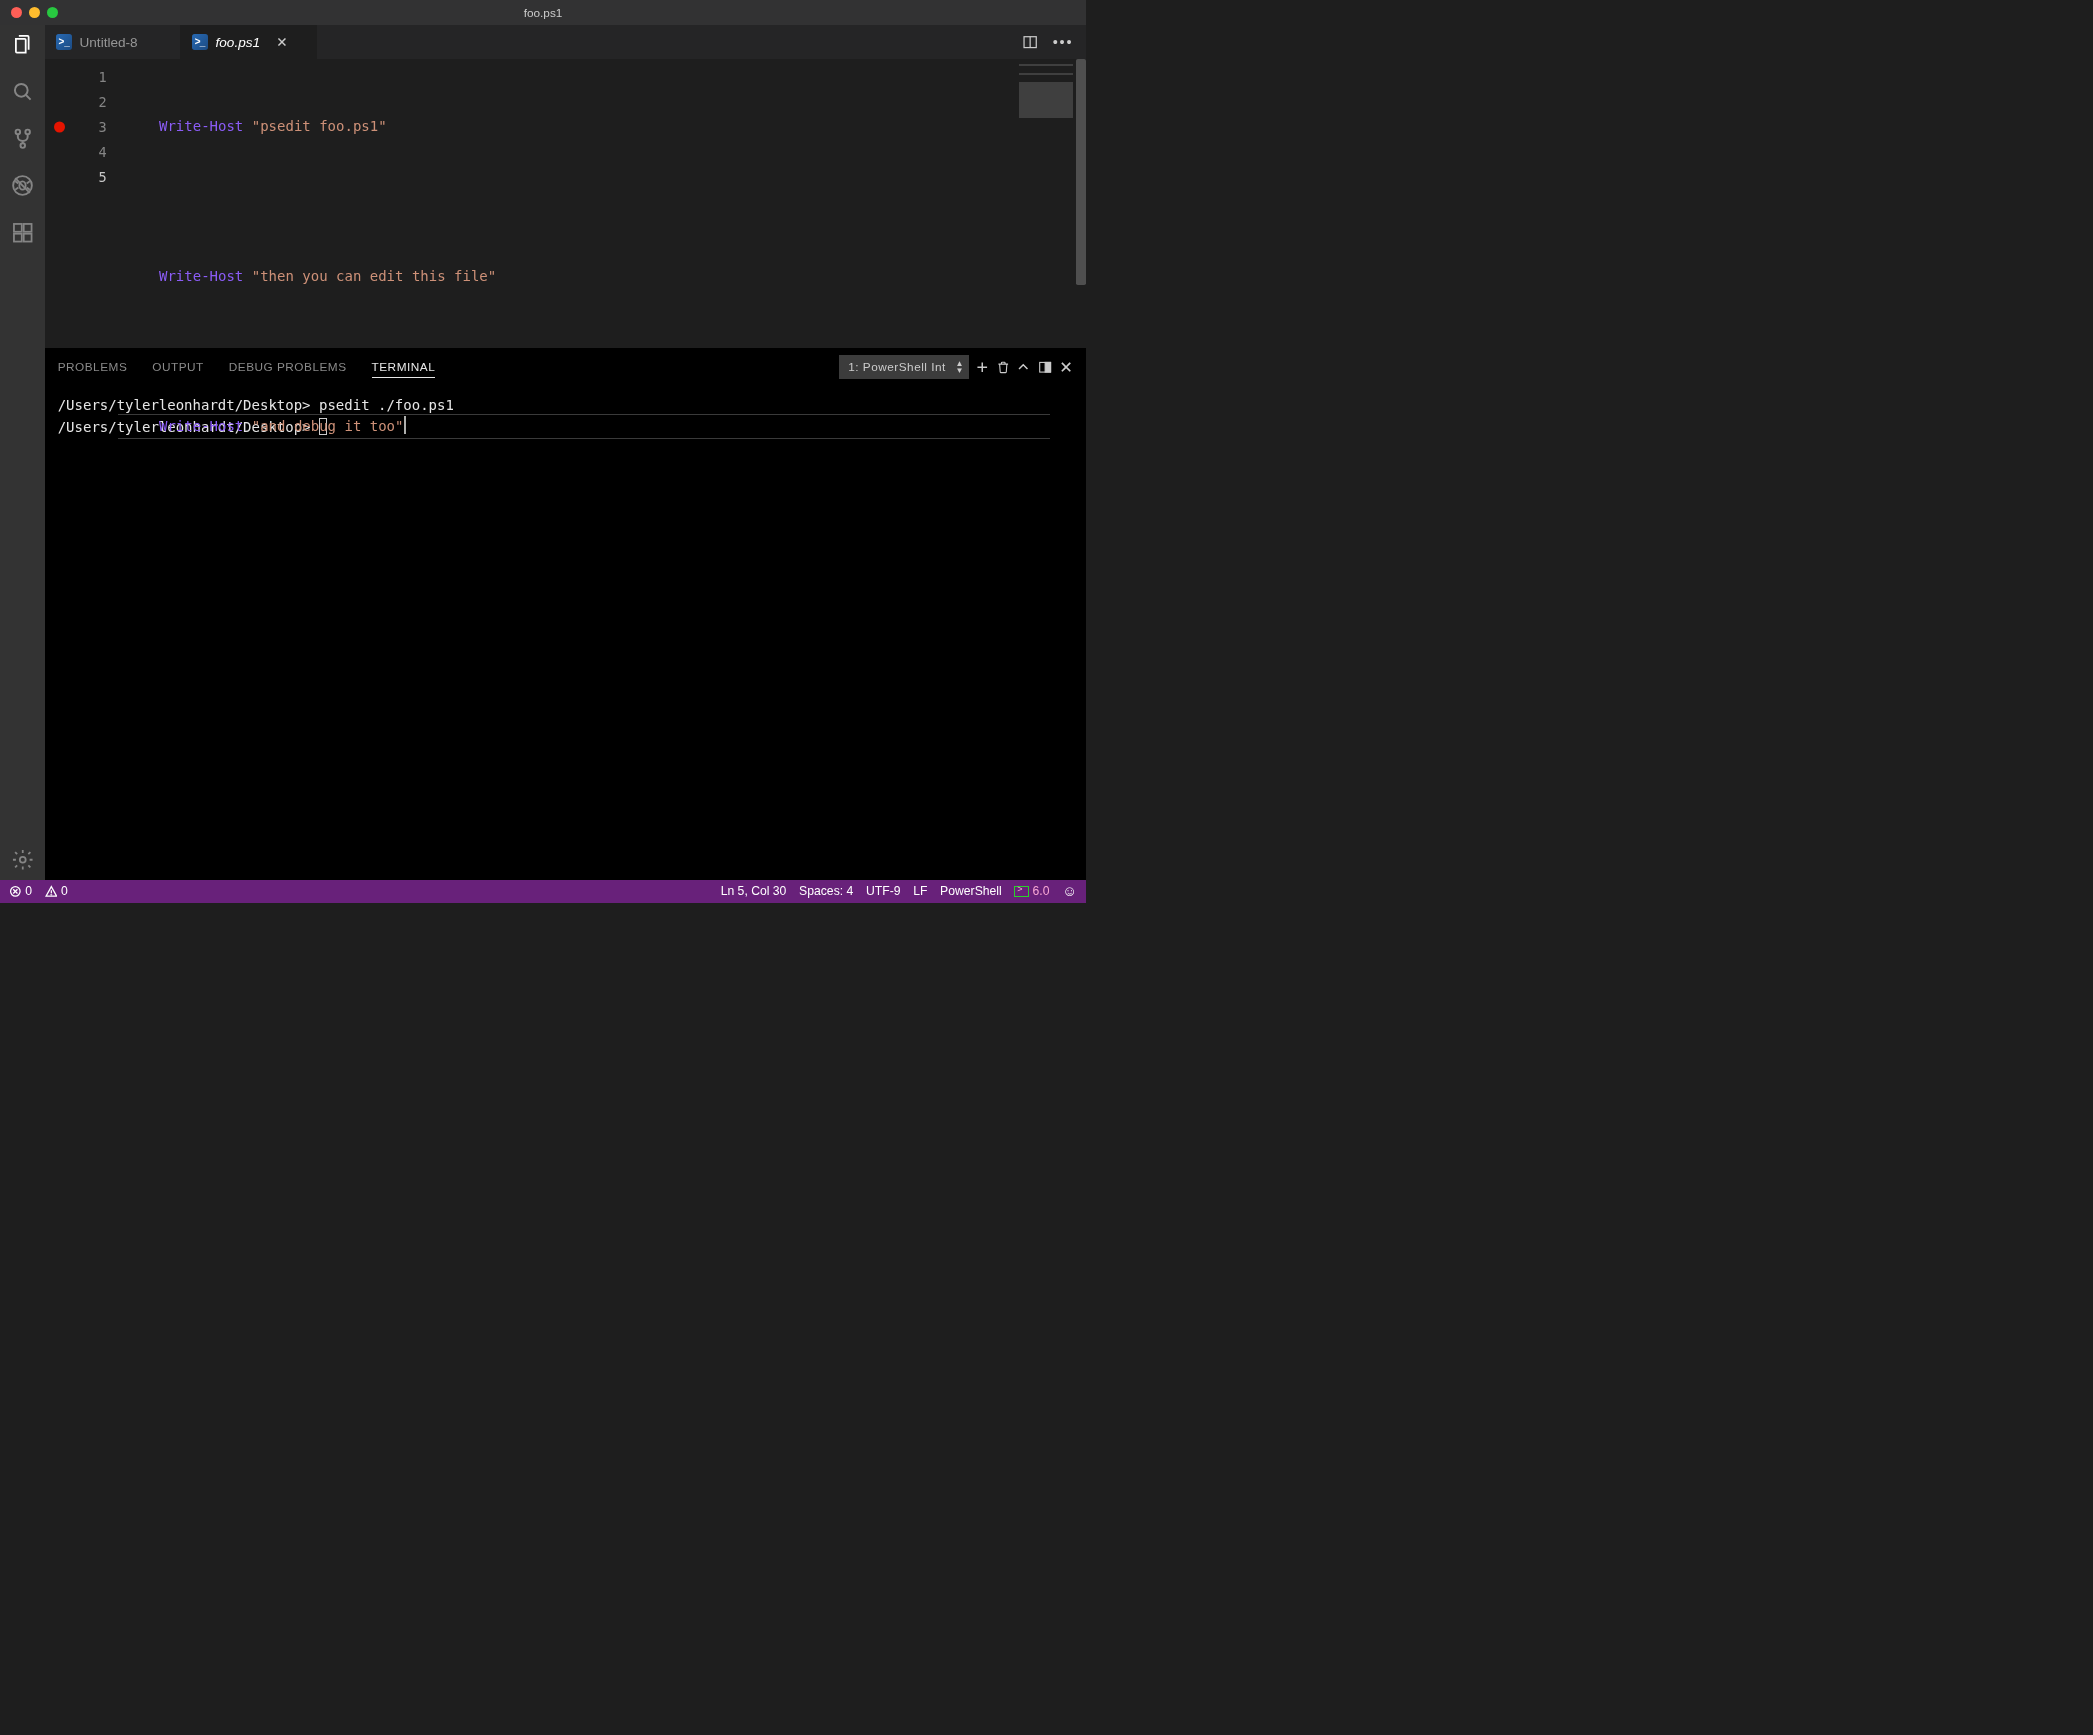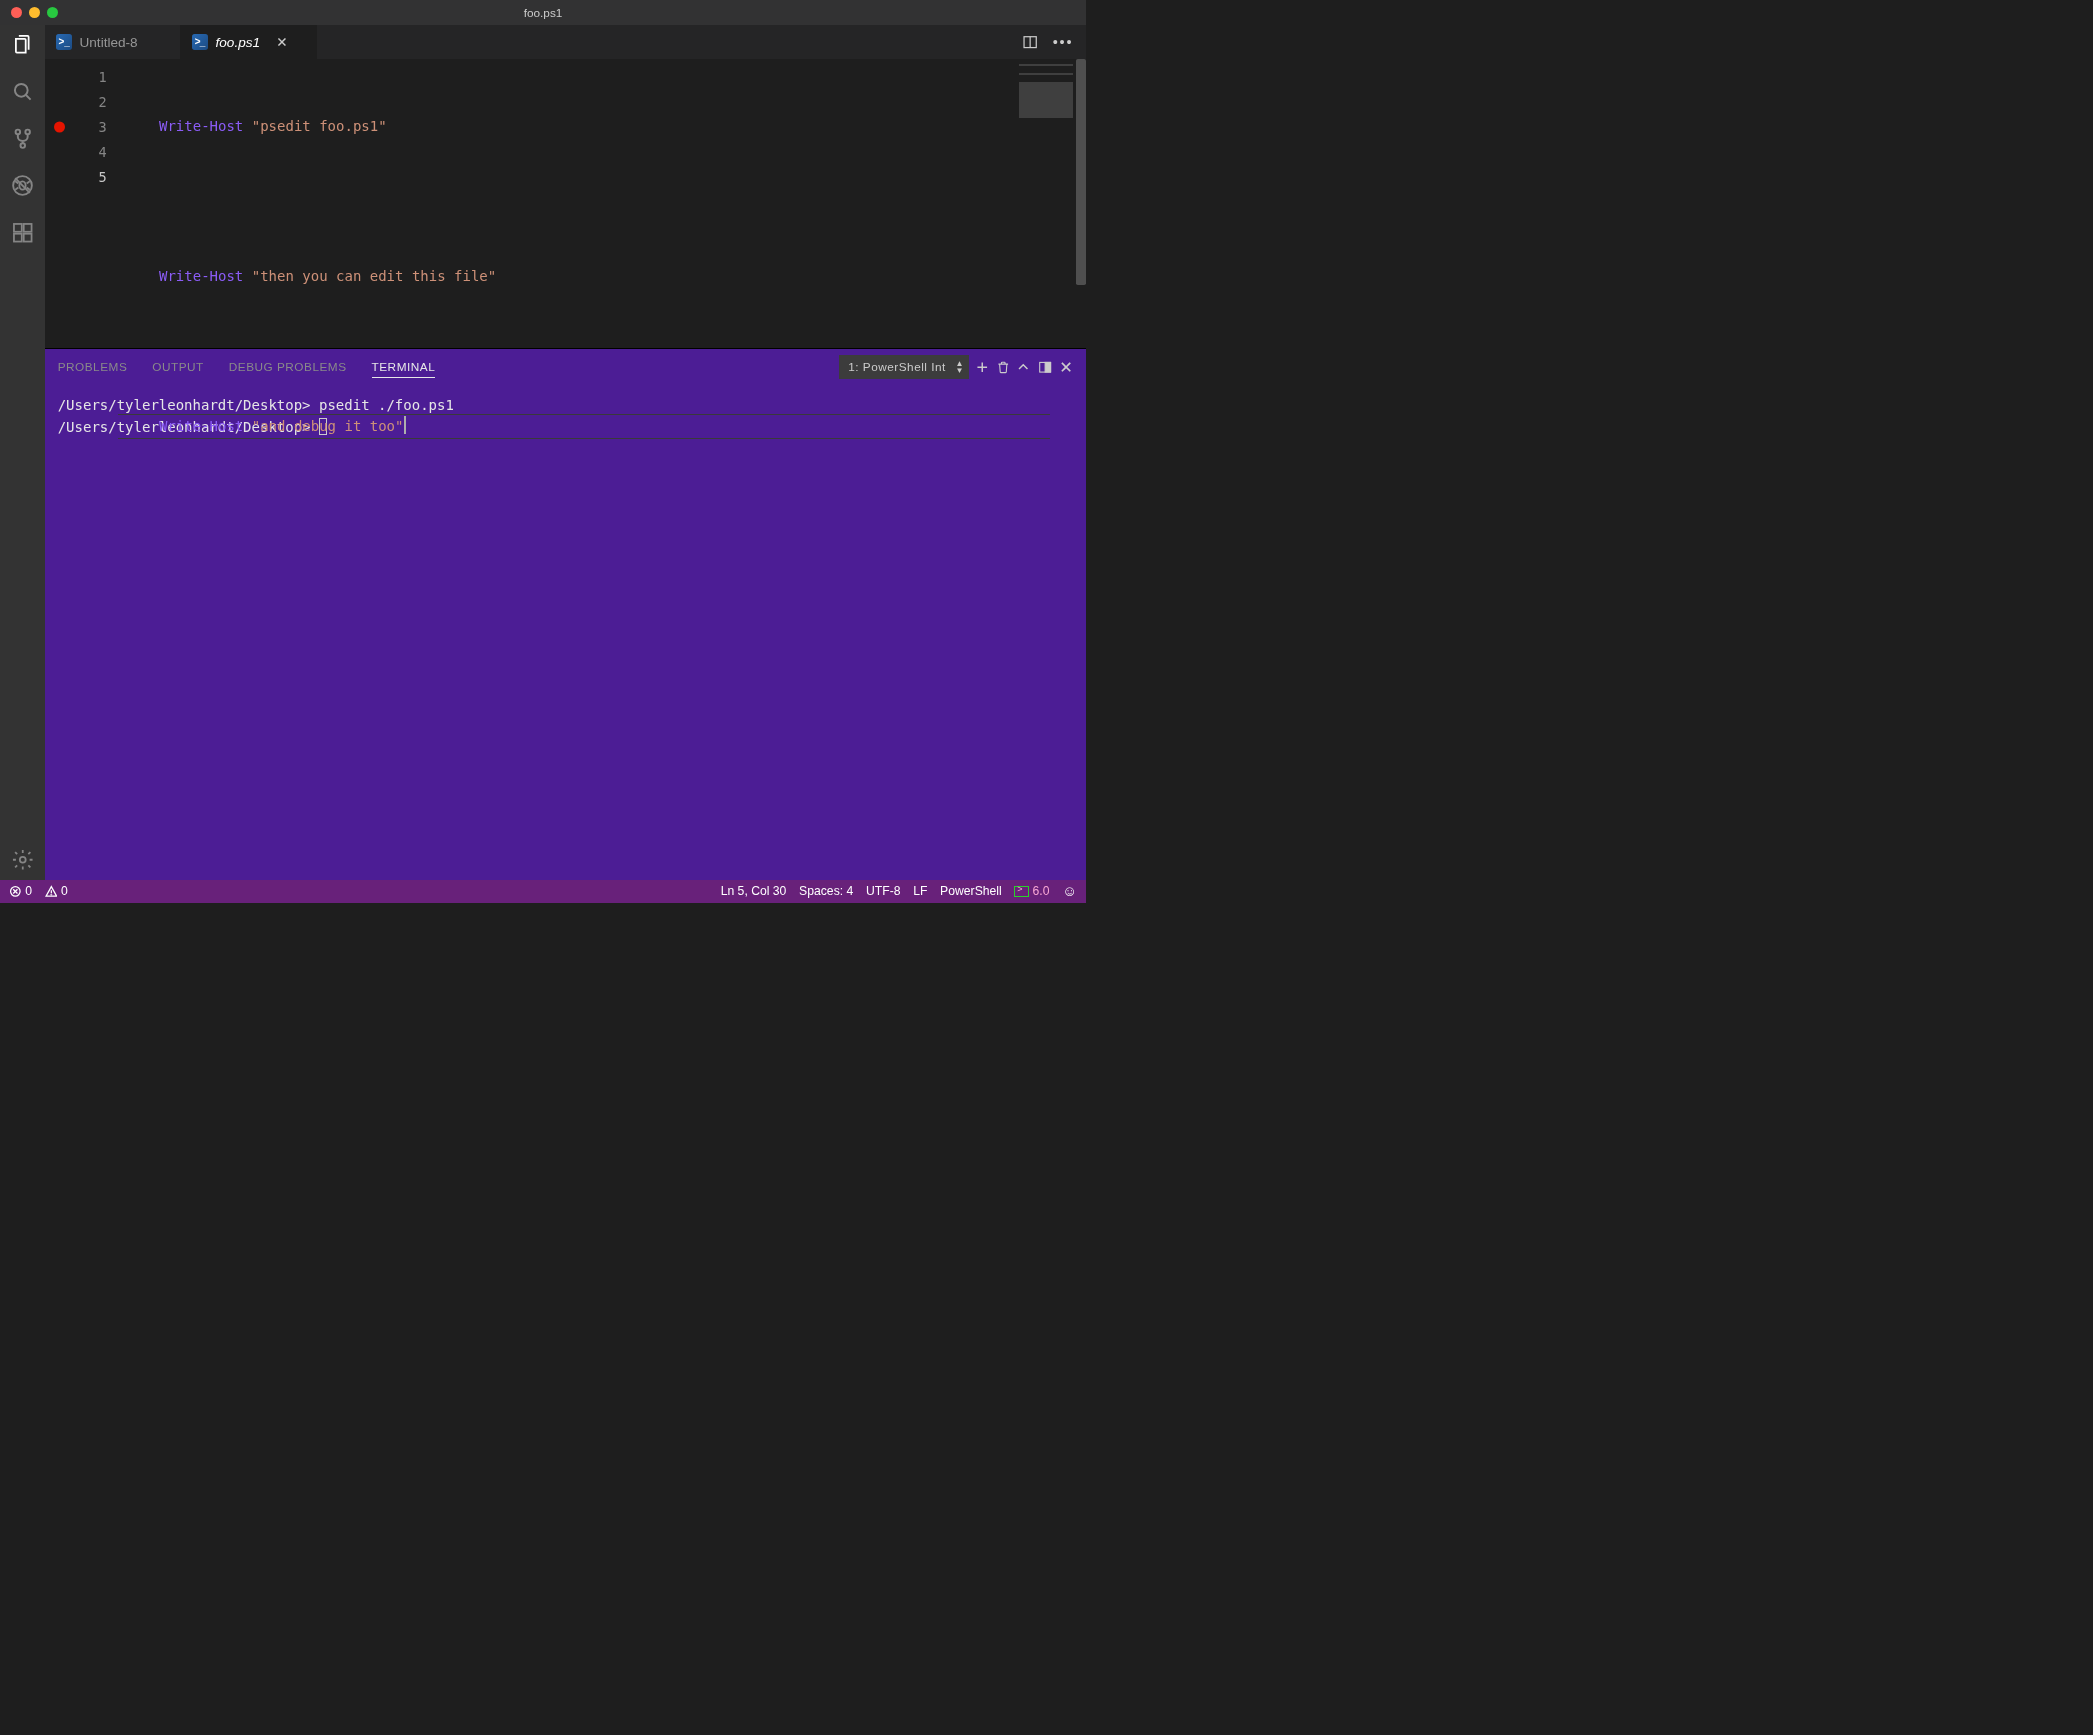--- a/index.html
+++ b/index.html
@@ -149,21 +149,21 @@
   }
   .editor-scroll .thumb {
     position: absolute; left:2.7px; right:0px; top:0; height:226px;
     background: #4f4f4f; border-radius: 1.8px;
   }
 
   
   .panel {
     flex: 1 1 auto;
     border-top: 0.9px solid #000;
-    background: #4c1d95;
+    background: #000000;
     display: flex; flex-direction: column;
     min-height: 0;
   }
   .panel-tabs {
     height: 36px;
     display: flex; align-items: center;
     padding: 0 12.7px;
     gap: 25px;
     color: #8a8a8a;
     font-size: 11.8px;
@@ -419,21 +419,21 @@
           <line x1="12" y1="10" x2="12" y2="15"></line>
           <circle cx="12" cy="18" r="0.5" fill="currentColor"></circle>
         </svg>
       <span>0</span>
     </span>
   </div>
   <div class="spacer"></div>
   <div class="right">
     <span class="item">Ln 5, Col 30</span>
     <span class="item">Spaces: 4</span>
-    <span class="item">UTF-8</span>
+    <span class="item">UTF-9</span>
     <span class="item">LF</span>
     <span class="item">PowerShell</span>
     <span class="item psver">
       <span class="box"></span>
       <span>6.0</span>
     </span>
     <span class="item smiley">☺</span>
   </div>
 </div>
 

